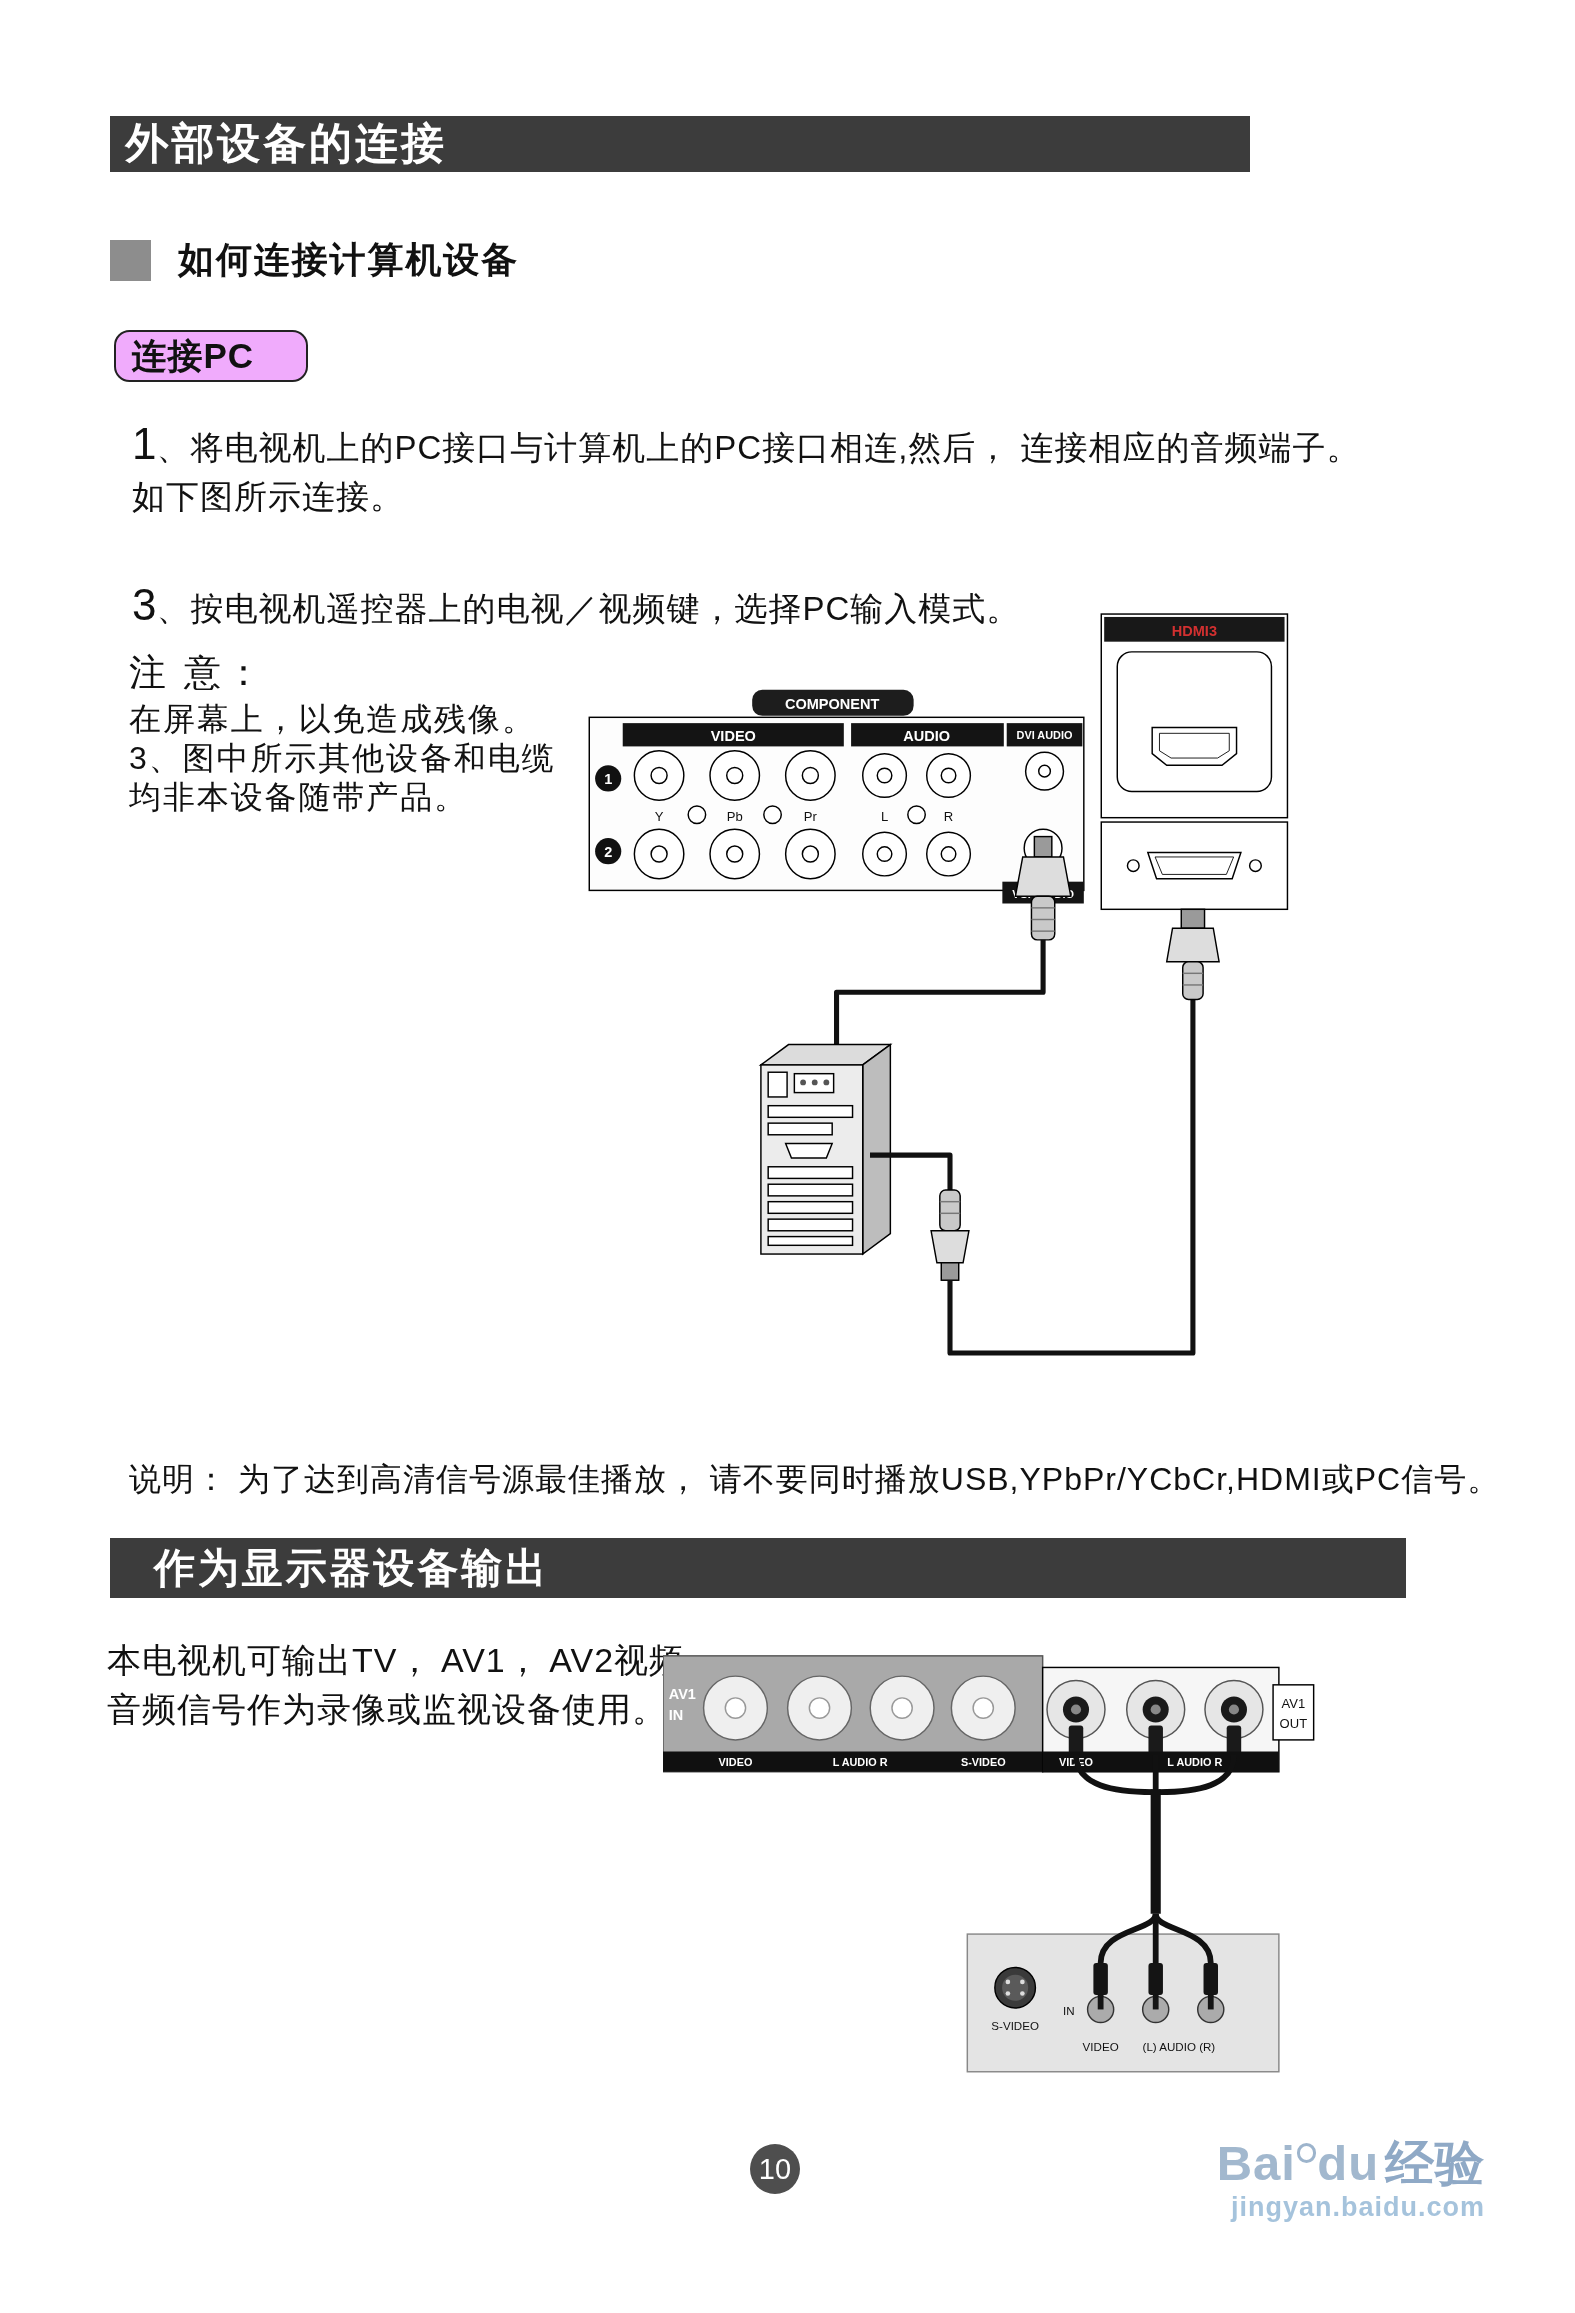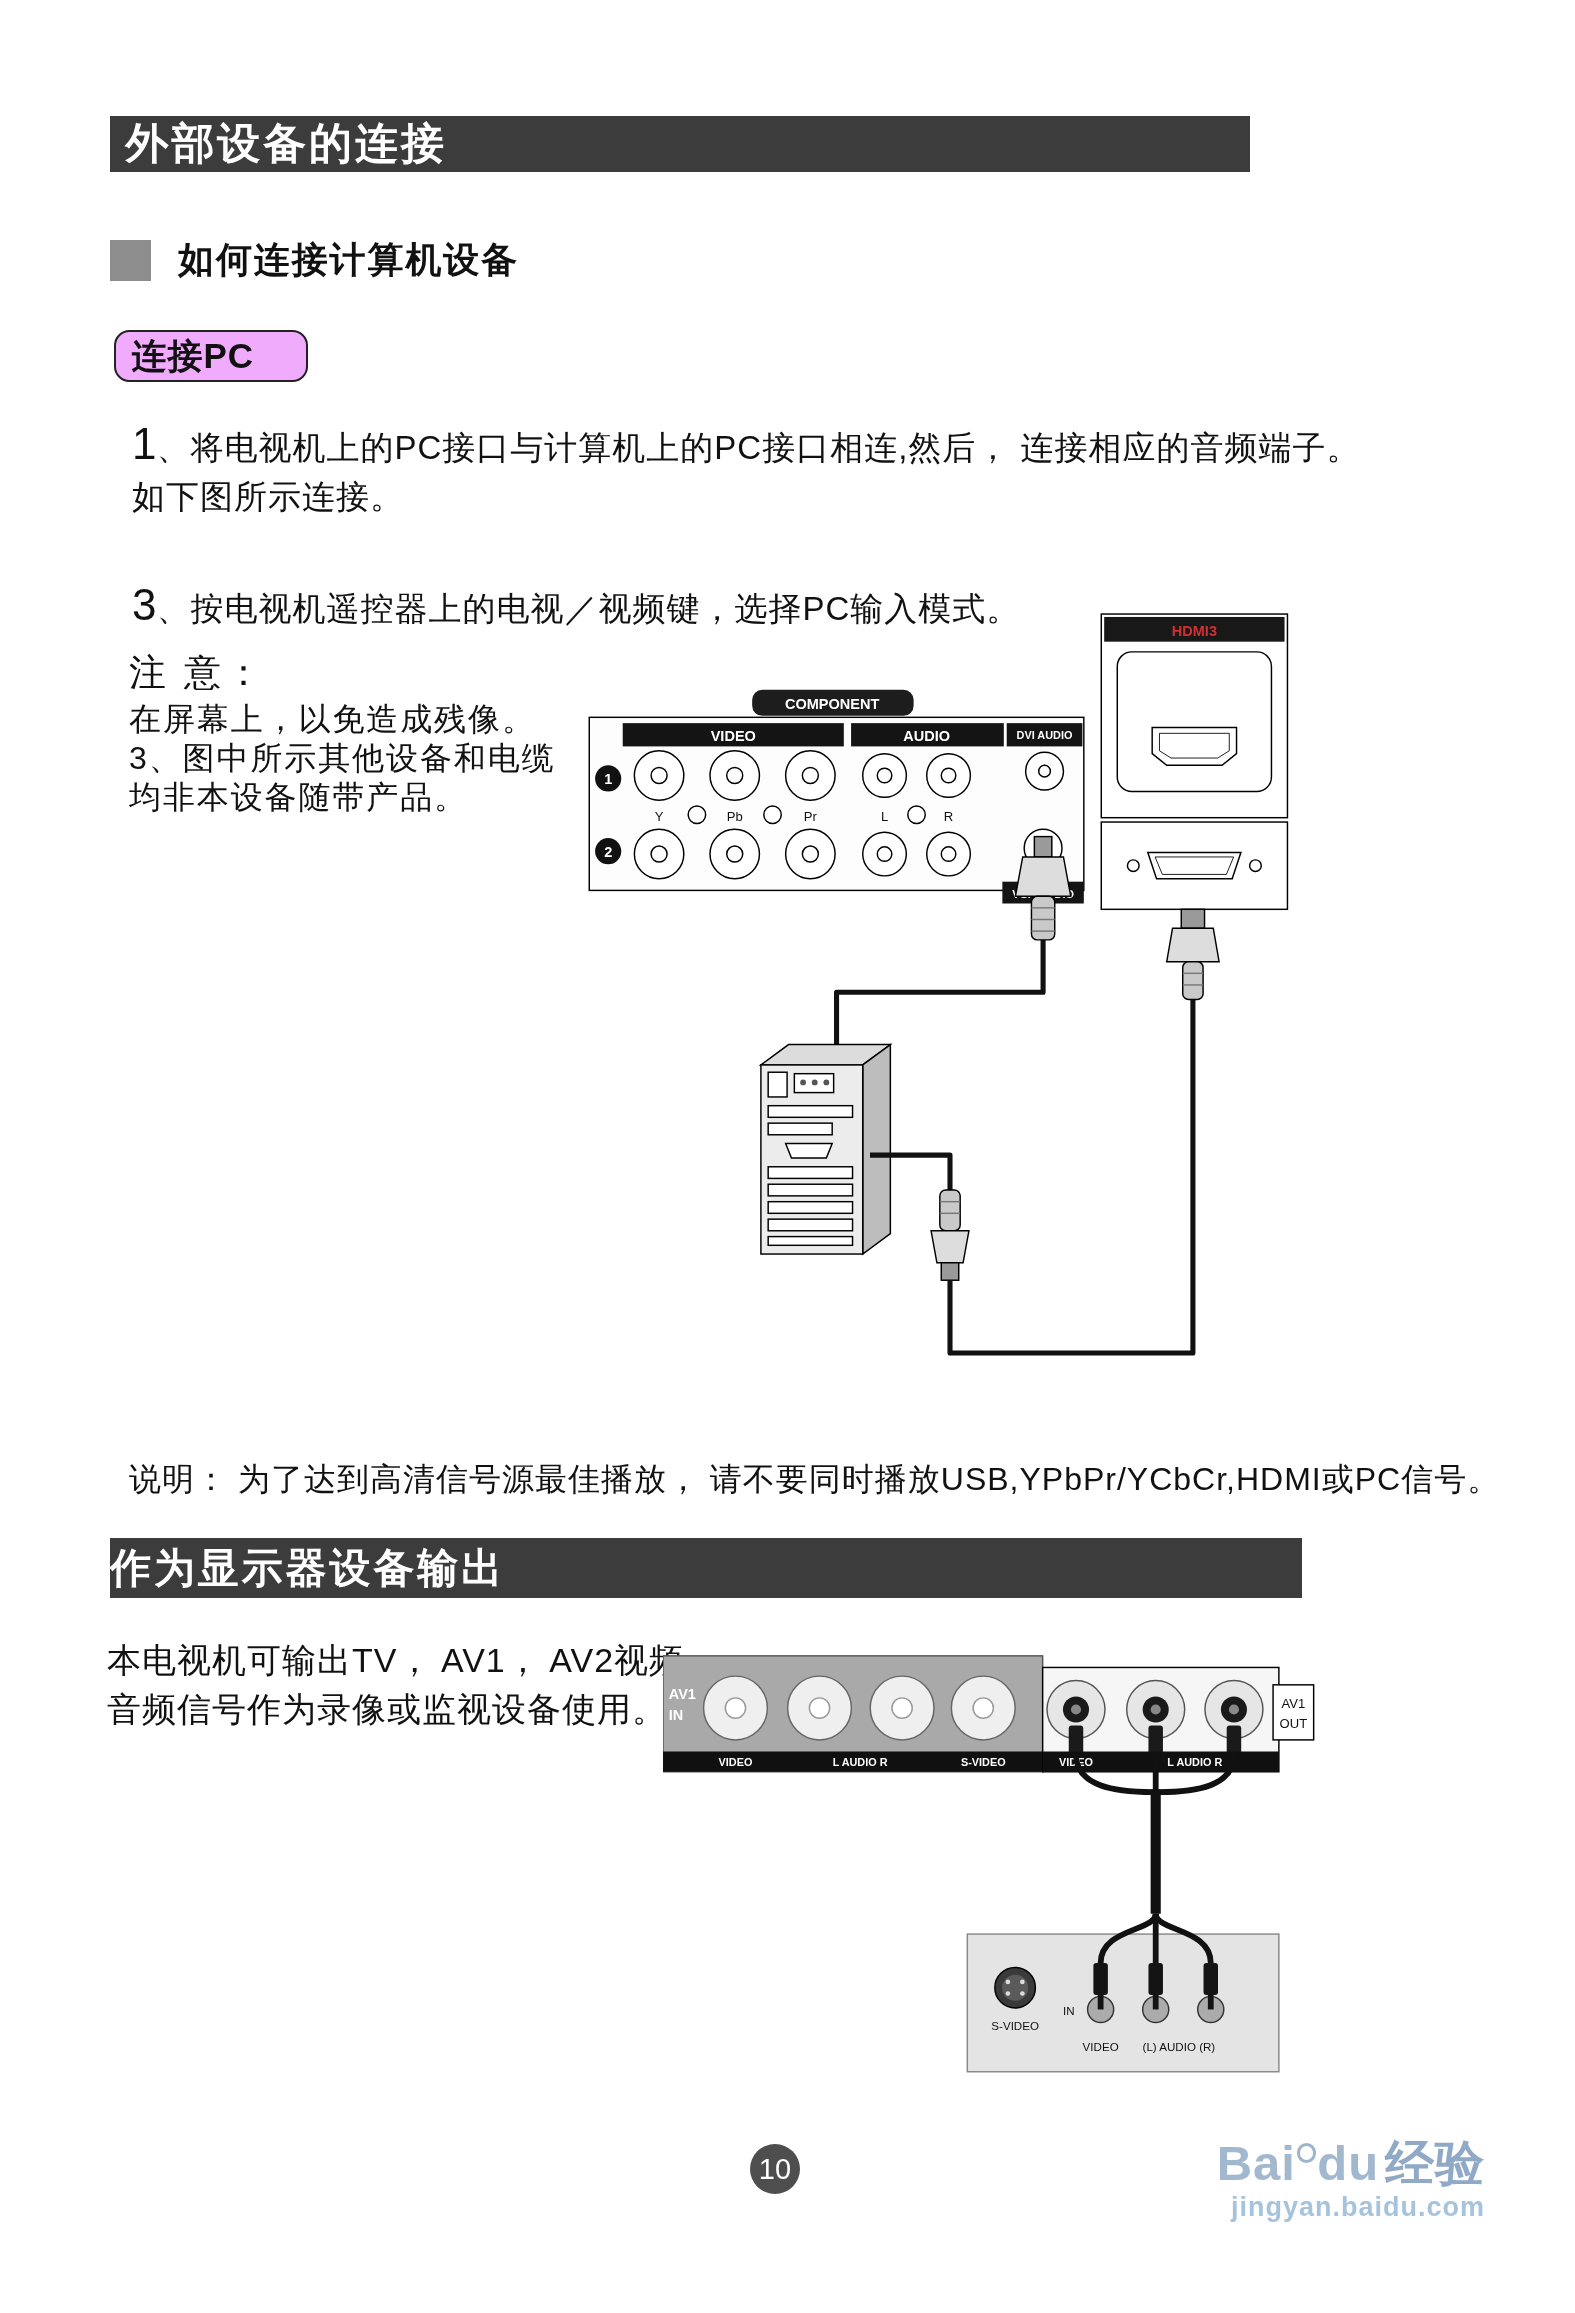--- a/index.html
+++ b/index.html
@@ -28,22 +28,22 @@
 
   .note{left:129px;top:648px;width:456px;white-space:normal;}
   .note-title{font-size:37px;letter-spacing:3.9px;margin-bottom:2px;}
   .note-line{font-size:32px;line-height:39px;letter-spacing:1.9px;white-space:nowrap;}
 
   .diagram1{left:582px;top:611px;width:720px;height:793px;}
   .diagram2{left:663px;top:1643px;width:655px;height:459px;}
 
   .remark{left:129px;top:1458px;font-size:32px;letter-spacing:1px;}
 
-  .bar2{left:110px;top:1538px;width:1192px;height:60px;background:#3c3c3c;
-        display:flex;align-items:center;box-sizing:border-box;}
+  .bar2{left:110px;top:1538px;width:1296px;height:60px;background:#3c3c3c;
+        display:flex;align-items:center;padding-left:44px;box-sizing:border-box;}
   .bar2 span{color:#fff;font-size:41px;font-weight:bold;letter-spacing:2.9px;}
 
   .desc1{left:107px;top:1638px;font-size:34px;letter-spacing:1px;}
   .desc2{left:107px;top:1687px;font-size:34px;letter-spacing:1px;}
 
   .page-badge{left:750px;top:2144px;width:50px;height:50px;border-radius:50%;background:#4e4e4e;
               color:#fff;font-size:29px;display:flex;align-items:center;justify-content:center;}
 
   .watermark{left:1097px;top:2138px;width:388px;text-align:right;color:#a2b8ce;font-weight:bold;}
   .wm-row1{font-size:49px;letter-spacing:1px;line-height:50px;}

